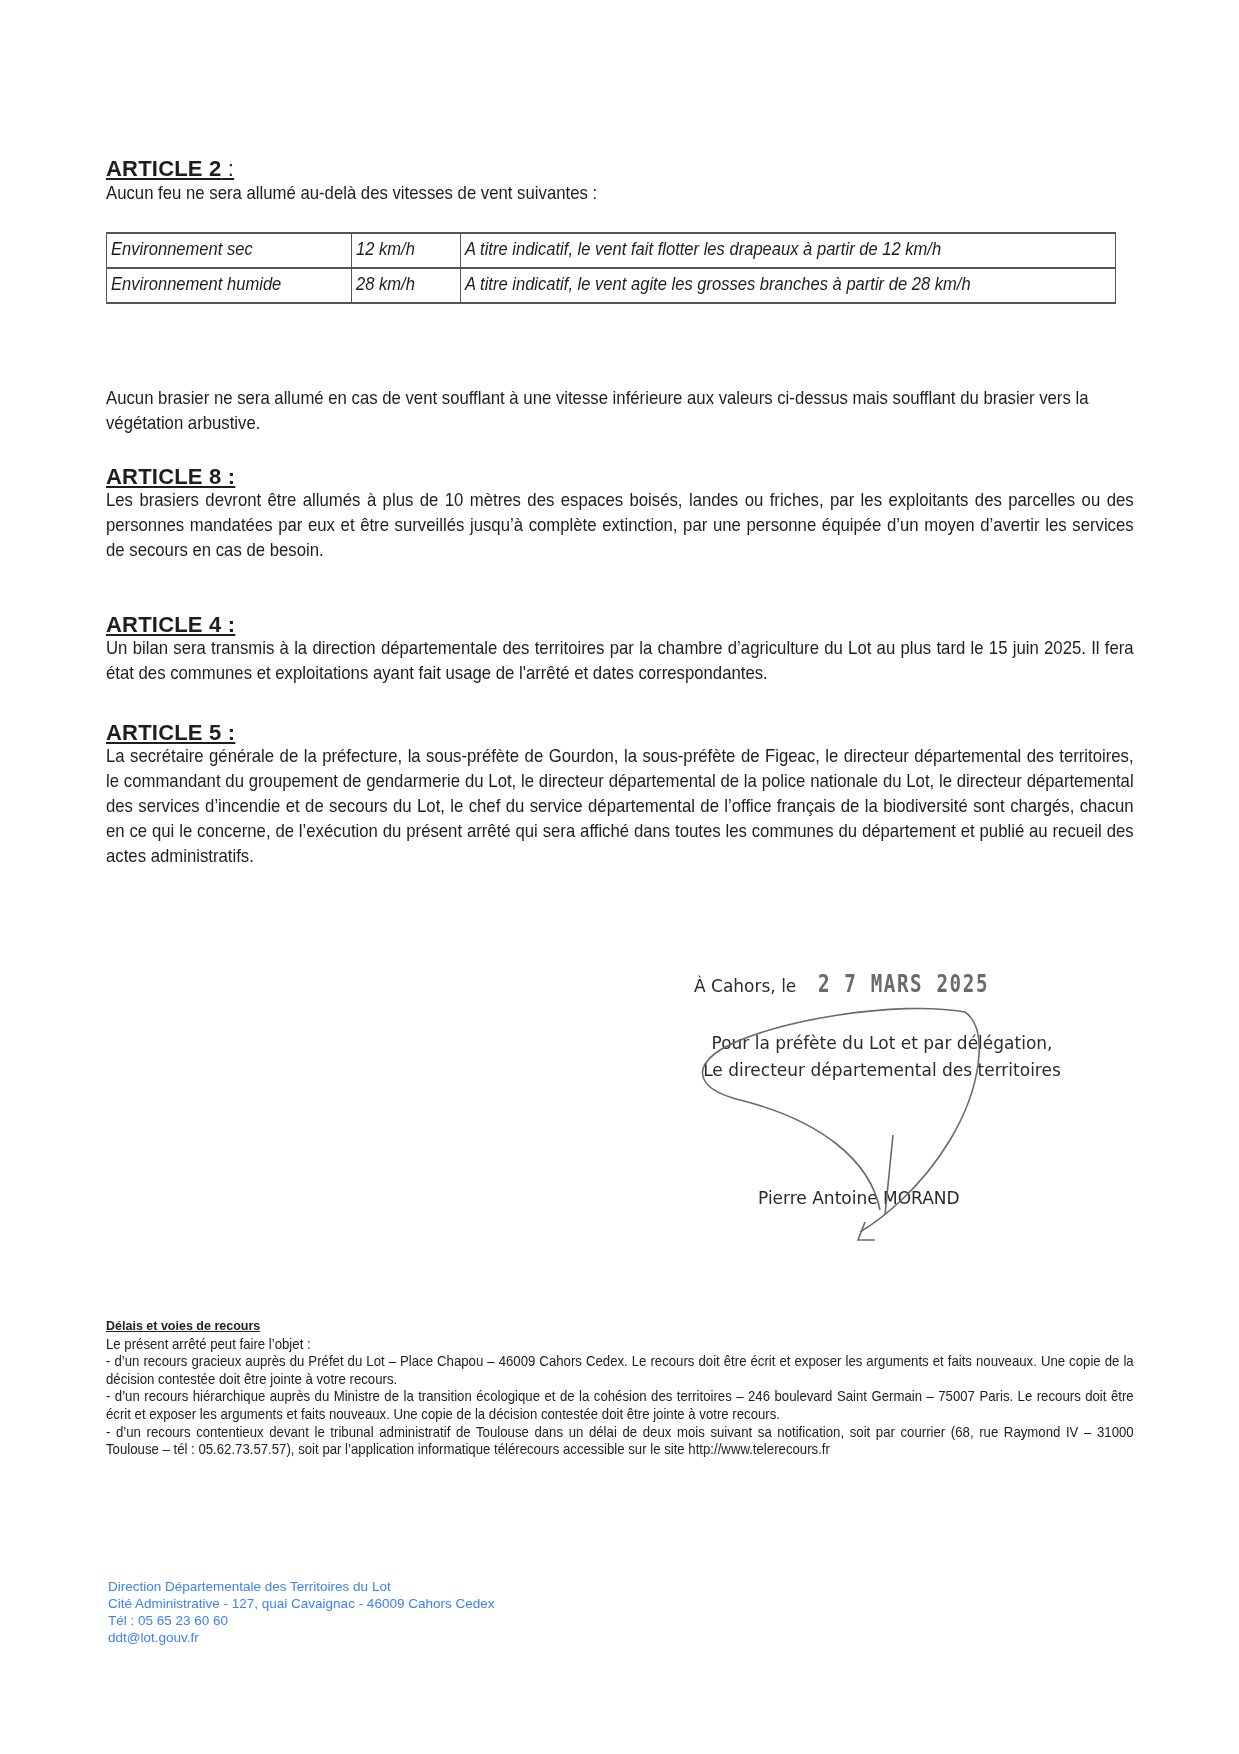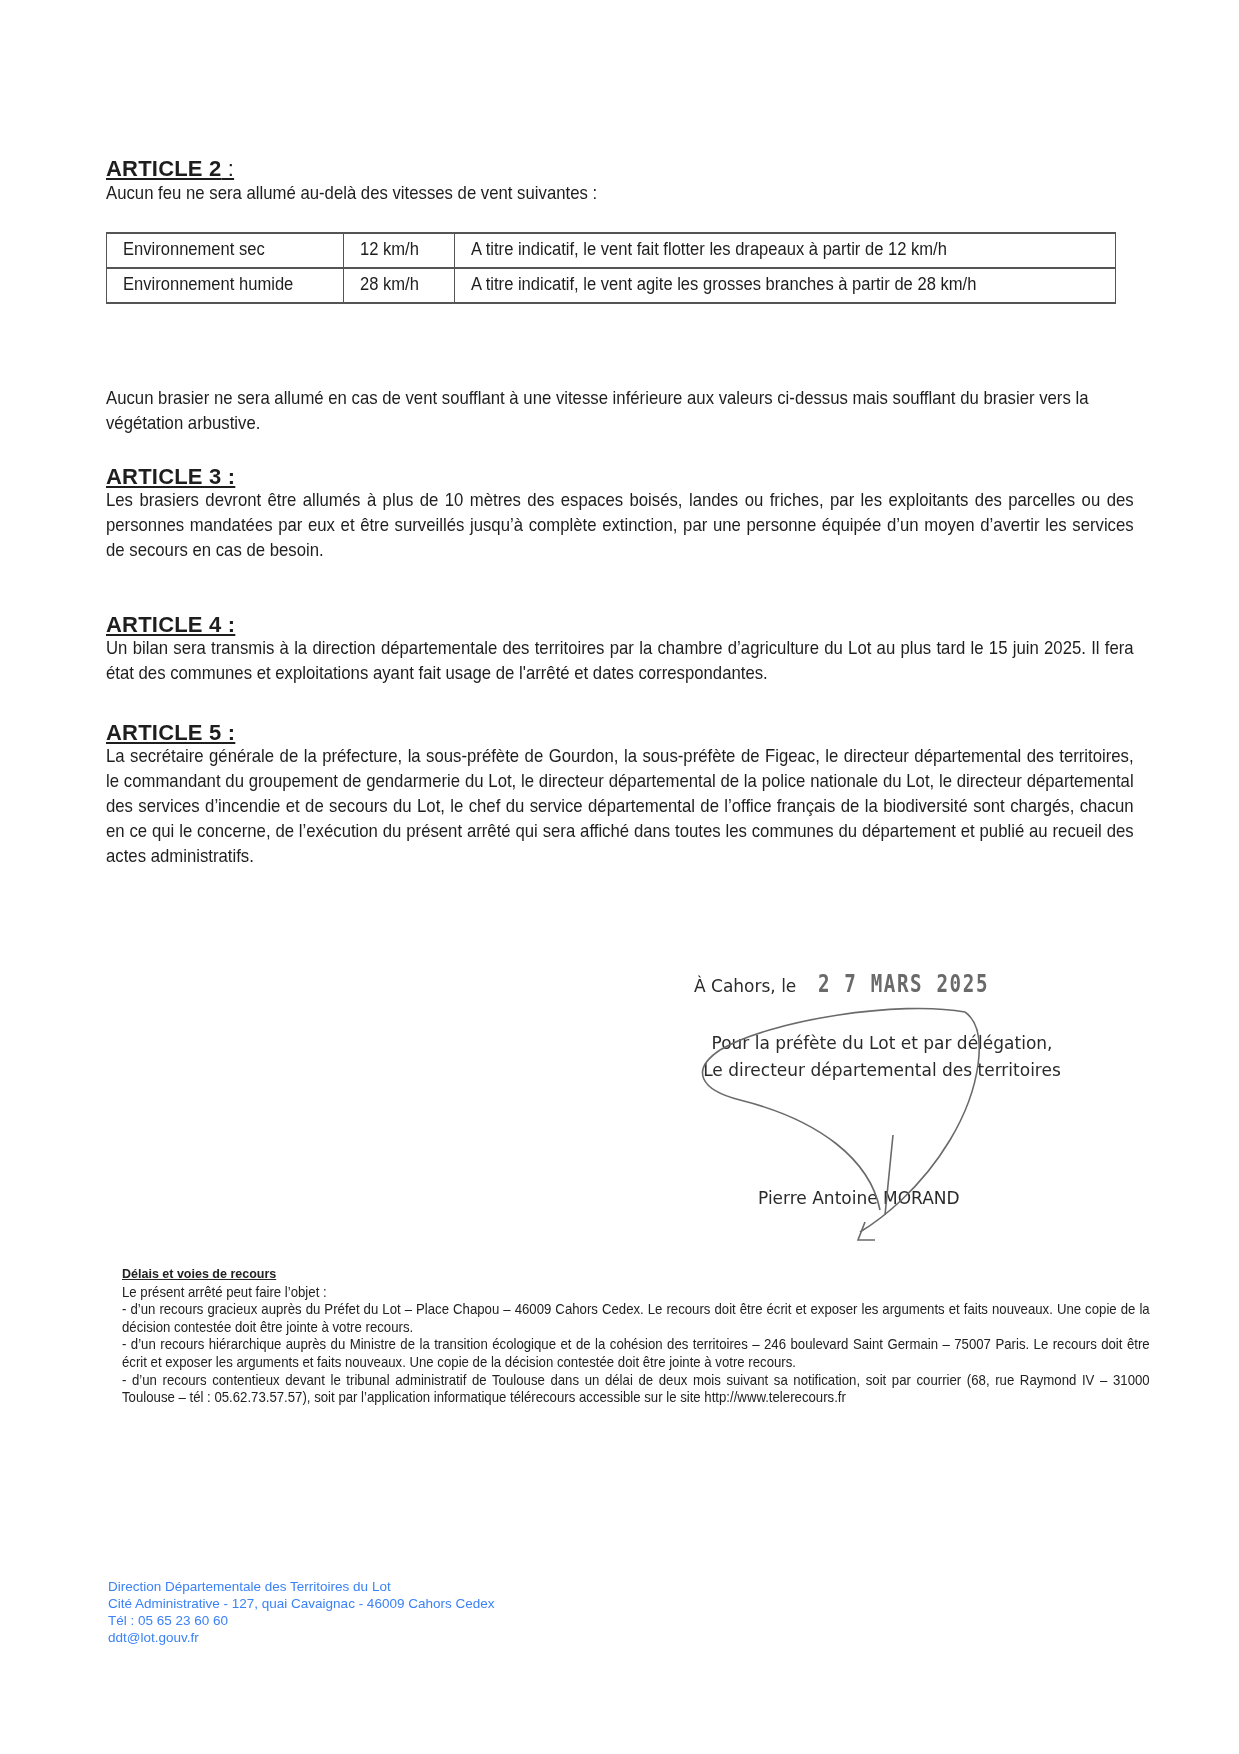--- a/index.html
+++ b/index.html
@@ -7,21 +7,21 @@
          font-family: "Liberation Sans Narrow", "Liberation Sans", sans-serif; color: #1e1e1e; }
   .page { position: absolute; left: 0; top: 0; width: 1239px; height: 1754px; }
   .block { position: absolute; left: 106px; width: 1028px; }
   .heading { font-weight: bold; text-decoration: underline; font-size: 22px; letter-spacing: 0.2px; line-height: 22px; }
   .heading .colon { font-weight: normal; text-decoration: none; }
   .body-text { font-size: 18.2px; line-height: 25px; text-align: justify; transform: scaleX(0.92); transform-origin: left top; width: 1117px; }
   .plain { text-align: left; }
   table.wind { position: absolute; left: 106px; top: 232px; width: 1010px; border-collapse: collapse;
                font-size: 18px; line-height: 24px; }
   table.wind td { border-left: 1.5px solid #555; border-top: 2px solid #555; border-bottom: 2px solid #555;
-                  vertical-align: top; padding: 3px 4px 6px 16px; }
+                  vertical-align: top; padding: 3px 4px 6px 4px; font-style: italic; }
   table.wind td.last { border-right: 1.5px solid #555; }
   .c1 { width: 236px; } .c2 { width: 100px; margin-top: 32px; }
   .cell-text { display: inline-block; transform: scaleX(0.92); transform-origin: left top; }
   .sig { position: absolute; font-family: "DejaVu Sans", sans-serif; font-size: 17px; color: #2a2a2a; }
   .stamp { font-family: "DejaVu Sans Mono", monospace; font-weight: bold; color: #6a6a6a; font-size: 24px;
            transform: scaleX(0.8); transform-origin: left center; display: inline-block; letter-spacing: 2px; }
   .recours { position: absolute; left: 106px; width: 1028px; font-size: 14.2px; line-height: 17.6px; color: #222; }
   .recours .rtitle { font-weight: bold; text-decoration: underline; font-size: 12.5px; }
   .recours .rline { display: block; text-align: justify; transform: scaleX(0.93); transform-origin: left top; width: 1105px; }
   .footer { position: absolute; left: 108px; top: 1578px; font-family: "Liberation Sans", sans-serif;
@@ -51,21 +51,21 @@
       <td class="last"><span class="cell-text" style="width:640px;">A titre indicatif, le vent agite les grosses branches à partir de 28 km/h</span></td>
     </tr>
   </tbody>
     </table>
 
   <div class="block" style="top:386px;">
     <div class="body-text plain">Aucun brasier ne sera allumé en cas de vent soufflant à une vitesse inférieure aux valeurs ci-dessus mais soufflant du brasier vers la végétation arbustive.</div>
   </div>
 
   <div class="block" style="top:466px;">
-    <div class="heading">ARTICLE 3 :</div>
+    <div class="heading">ARTICLE 8 :</div>
     <div class="body-text">Les brasiers devront être allumés à plus de 10 mètres des espaces boisés, landes ou friches, par les exploitants des parcelles ou des personnes mandatées par eux et être surveillés jusqu’à complète extinction, par une personne équipée d’un moyen d’avertir les services de secours en cas de besoin.</div>
   </div>
 
   <div class="block" style="top:594px;margin-top:20px;">
     <div class="heading">ARTICLE 4 :</div>
     <div class="body-text">Un bilan sera transmis à la direction départementale des territoires par la chambre d’agriculture du Lot au plus tard le 15 juin 2025. Il fera état des communes et exploitations ayant fait usage de l'arrêté et dates correspondantes.</div>
   </div>
 
   <div class="block" style="top:722px;">
     <div class="heading">ARTICLE 5 :</div>
@@ -82,21 +82,21 @@
   </div>
   <div class="sig" style="left:758px; top:1188px;">Pierre Antoine MORAND</div>
 
   <svg class="signature" width="1239" height="1754">
     <path d="M 965 1012 C 900 1000, 770 1020, 720 1050 C 690 1070, 700 1090, 740 1100 C 820 1120, 870 1160, 880 1210" fill="none" stroke="#6a6a6a" stroke-width="1.6"></path>
     <path d="M 965 1012 C 990 1030, 980 1090, 950 1140 C 920 1190, 880 1220, 860 1232" fill="none" stroke="#6a6a6a" stroke-width="1.6"></path>
     <path d="M 893 1135 L 885 1215" fill="none" stroke="#6a6a6a" stroke-width="1.6"></path>
     <path d="M 865 1222 L 858 1240 L 875 1240" fill="none" stroke="#6a6a6a" stroke-width="1.6"></path>
   </svg>
 
-  <div class="recours" style="top:1266px;margin-left:16px;">
+  <div class="recours" style="top:1318px;">
     <div class="rtitle">Délais et voies de recours</div>
     <span class="rline" style="text-align:left;">Le présent arrêté peut faire l’objet :</span>
     <span class="rline">- d’un recours gracieux auprès du Préfet du Lot – Place Chapou – 46009 Cahors Cedex. Le recours doit être écrit et exposer les arguments et faits nouveaux. Une copie de la décision contestée doit être jointe à votre recours.</span>
     <span class="rline">- d’un recours hiérarchique auprès du Ministre de la transition écologique et de la cohésion des territoires – 246 boulevard Saint Germain – 75007 Paris. Le recours doit être écrit et exposer les arguments et faits nouveaux. Une copie de la décision contestée doit être jointe à votre recours.</span>
     <span class="rline">- d’un recours contentieux devant le tribunal administratif de Toulouse dans un délai de deux mois suivant sa notification, soit par courrier (68, rue Raymond IV – 31000 Toulouse – tél : 05.62.73.57.57), soit par l’application informatique télérecours accessible sur le site http://www.telerecours.fr</span>
   </div>
 
   <div class="footer">
     <div>Direction Départementale des Territoires du Lot</div>
     <div>Cité Administrative - 127, quai Cavaignac - 46009 Cahors Cedex</div>

